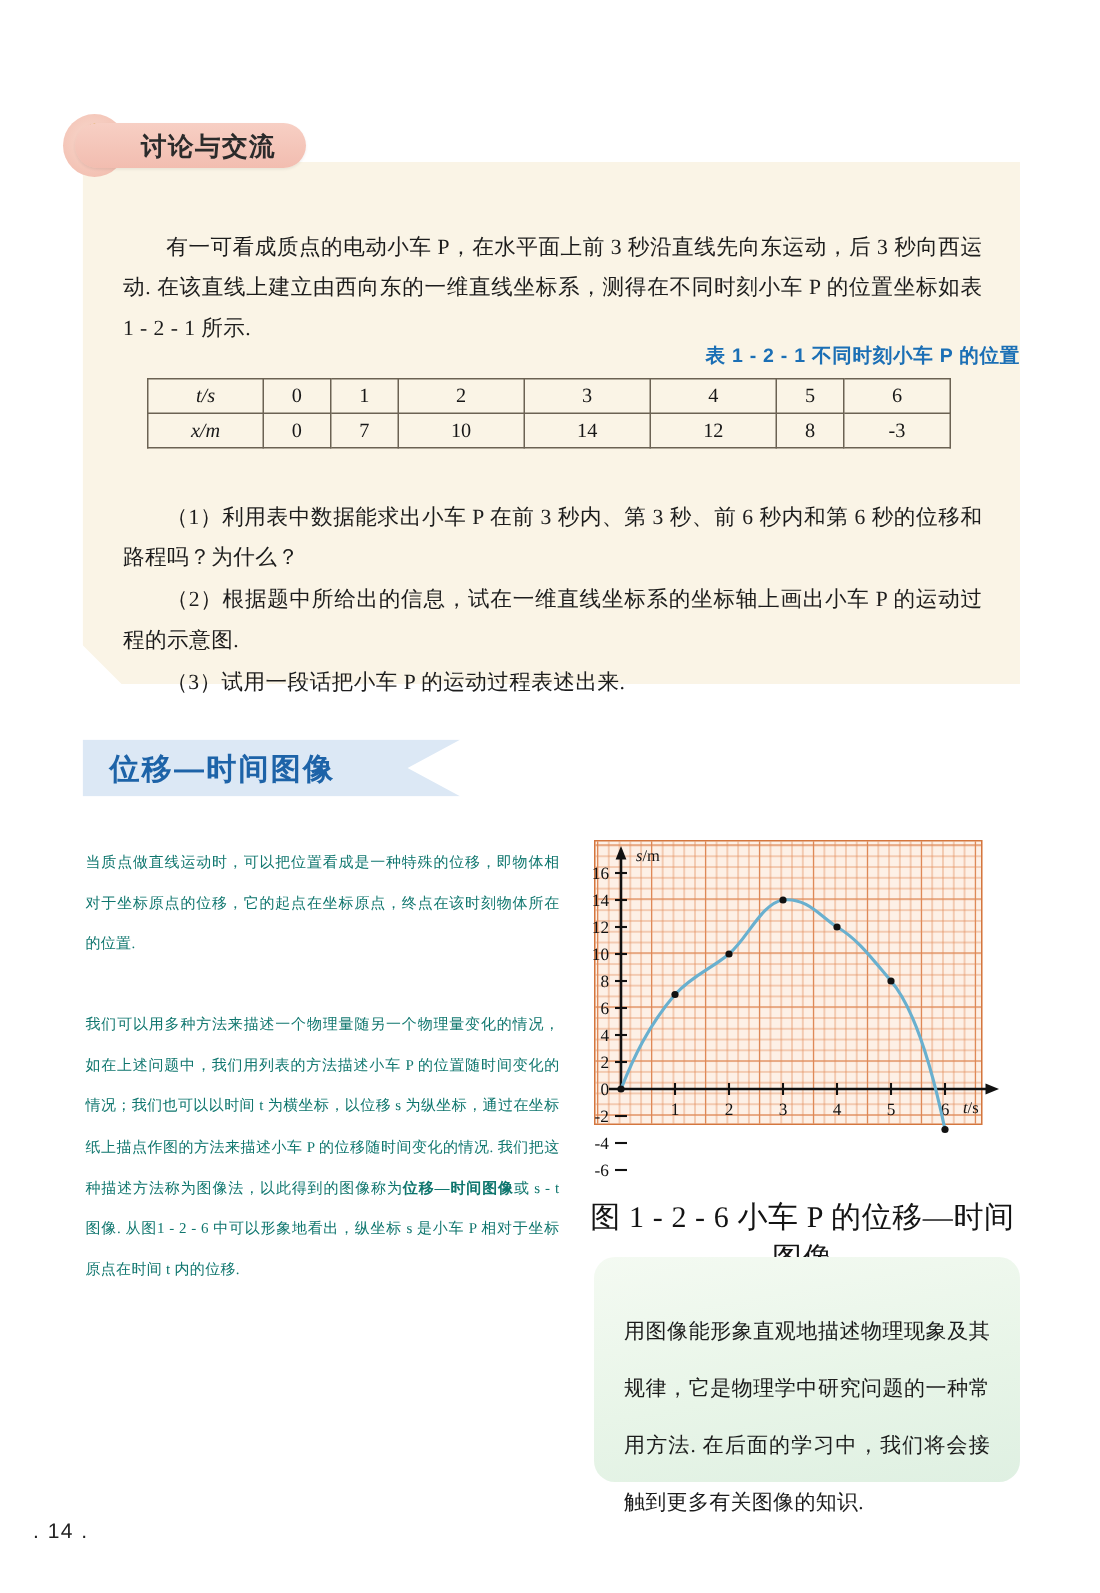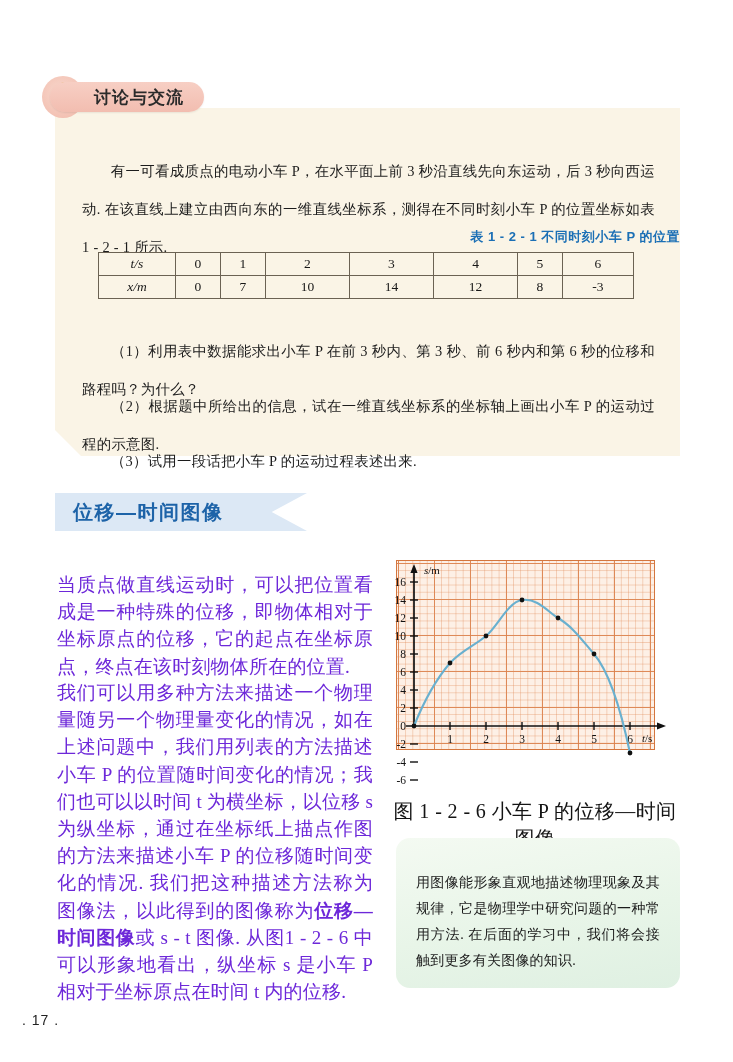--- a/index.html
+++ b/index.html
@@ -55,21 +55,21 @@
     border-radius: 50%;
     background: radial-gradient(circle at 45% 40%, #f8d8cd 0%, #f3c2b4 70%, #eeb5a5 100%);
     display: flex;
     align-items: center;
     justify-content: center;
   }
 
   .para {
     position: absolute;
     font-size: 14.4px;
-    line-height: 38px;
+    line-height: 27px;
     letter-spacing: 0.3px;
     color: #1c1c1c;
     text-align: justify;
   }
   .para .ind { display: inline-block; width: 2em; }
 
   #intro-para {
     left: 82px;
     top: 138px;
     width: 573px;
@@ -133,25 +133,25 @@
     color: #1d63a8;
     margin-left: 18px;
     letter-spacing: 1.5px;
   }
 
   
   .col-para {
     position: absolute;
     left: 57px;
     width: 316px;
-    font-size: 19px;
+    font-size: 10px;
     line-height: 27.2px;
     letter-spacing: 0.2px;
     text-align: justify;
-    color: #6d28d9;
+    color: #0f766e;
   }
   #body-p1 { top: 552px; }
   #body-p2 { top: 660px; }
   .bold-term { font-weight: bold; }
 
   
   #graph-figure {
     position: absolute;
     left: 396px;
     top: 560px;
@@ -215,21 +215,21 @@
     background: linear-gradient(170deg, #f4faf2 0%, #e8f5e8 55%, #dff0e2 100%);
     border-radius: 14px;
     box-sizing: border-box;
   }
   #tip-text {
     position: absolute;
     left: 20px;
     top: 18px;
     width: 244px;
     font-size: 14px;
-    line-height: 26px;
+    line-height: 38px;
     letter-spacing: 0.2px;
     color: #1b1b1b;
     text-align: justify;
   }
 
   
   #page-number {
     position: absolute;
     left: 22px;
     top: 1012px;
@@ -372,13 +372,13 @@
     </g>
   </svg>
 </div>
 
 <div id="figure-caption">图 1 - 2 - 6    小车 P 的位移—时间图像</div>
 
 <div id="tip-box">
   <p id="tip-text"><span class="ind"></span><span>用图像能形象直观地描述物理现象及其规律，它是物理学中研究问题的一种常用方法. 在后面的学习中，我们将会接触到更多有关图像的知识.</span></p>
 </div>
 
-<div id="page-number">. 17 .</div>
+<div id="page-number">. 14 .</div>
 
 </body></html>

